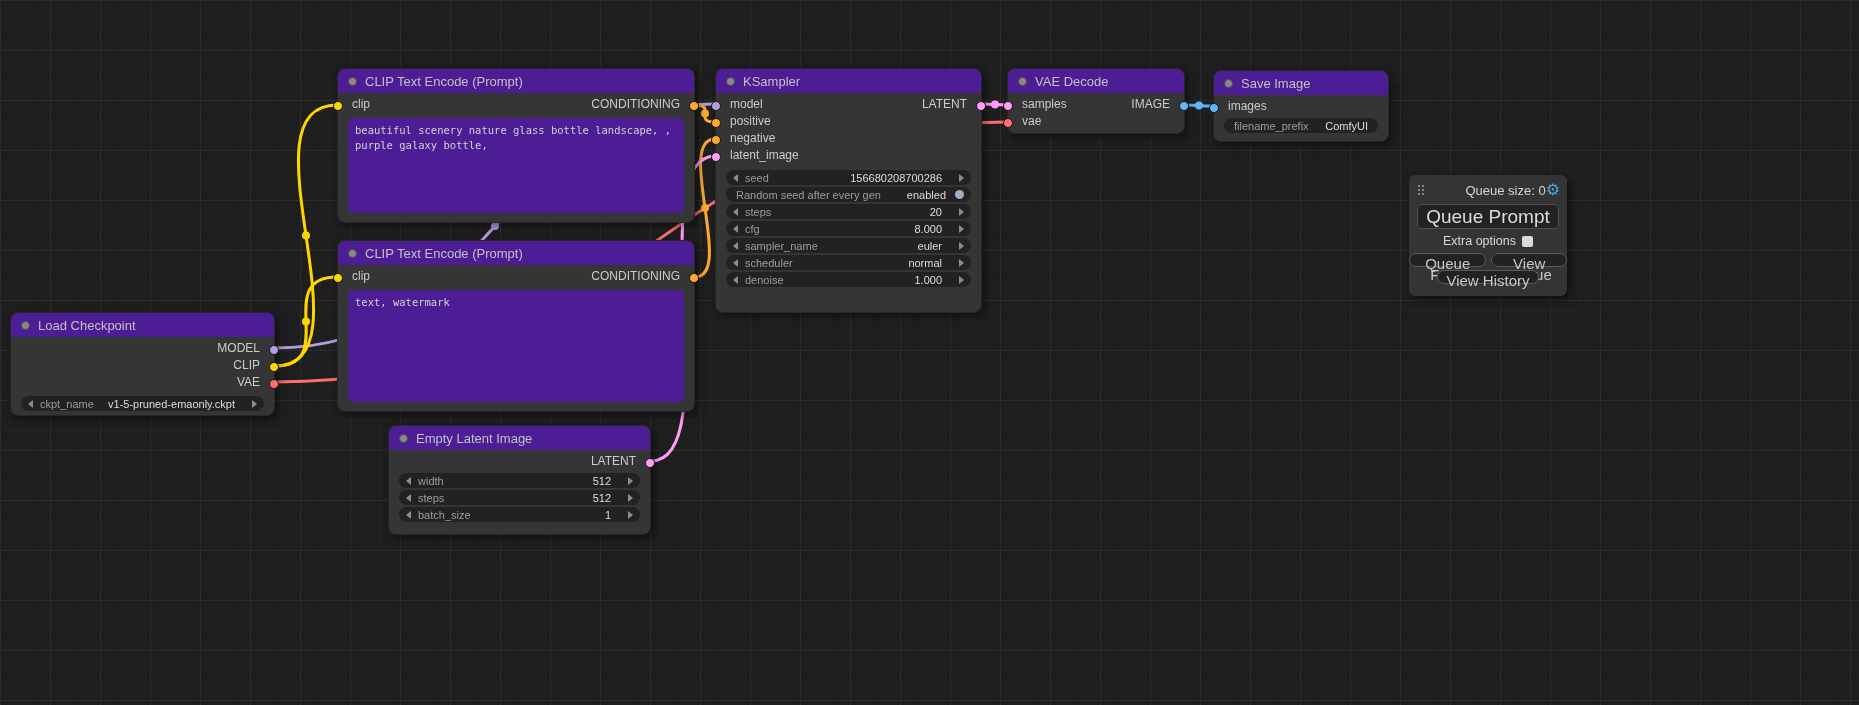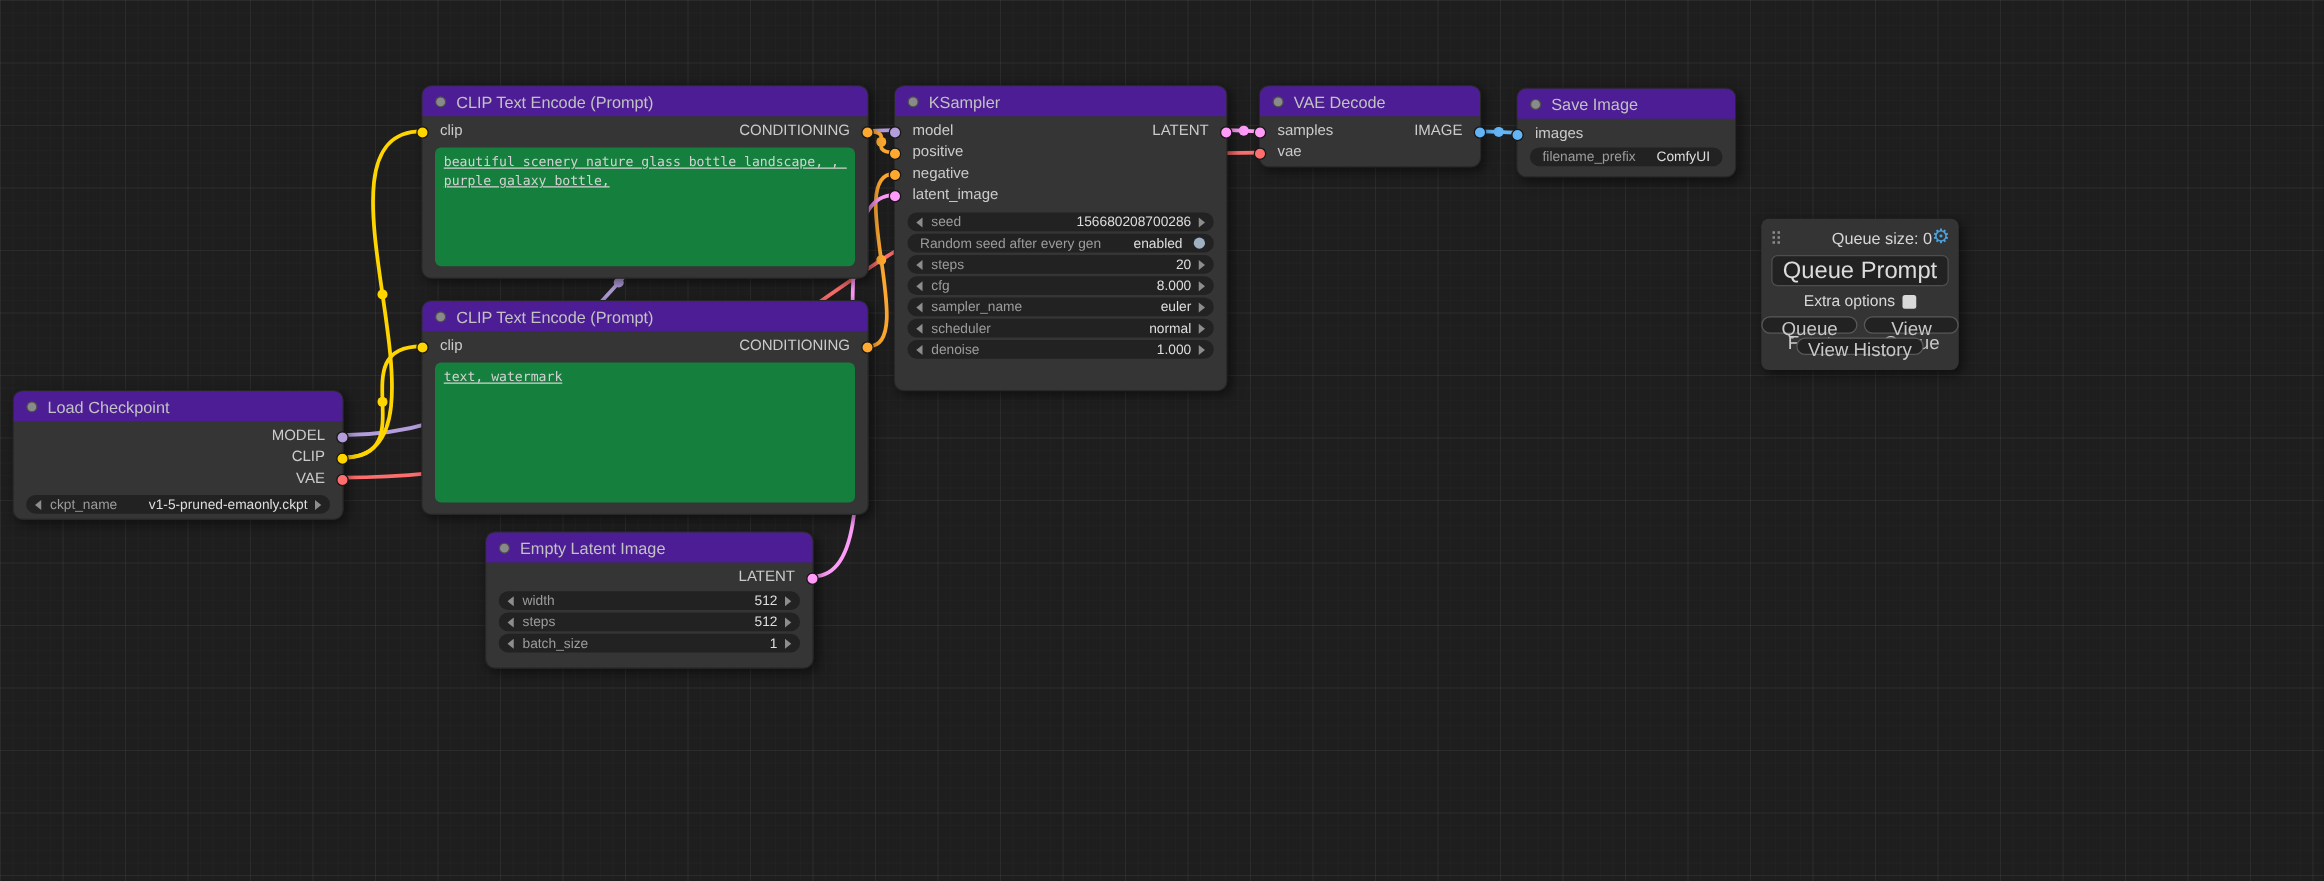--- a/index.html
+++ b/index.html
@@ -36,32 +36,32 @@
   .port-model        { background:#B39DDB; }
   .port-clip         { background:#FFD500; }
   .port-vae          { background:#FF6E6E; }
   .port-conditioning { background:#FFA931; }
   .port-latent       { background:#FF9CF9; }
   .port-image        { background:#64B5F6; }
 
   .widget { display:flex; align-items:center; height:15px; background:#222;
             border-radius:8px; margin:2px 10px; padding:0 7px; font-size:11px; }
   .w-label { color:#9c9c9c; margin-left:7px; white-space:nowrap; }
-  .w-value { margin-left:auto; color:#dedede; margin-right:6px; white-space:nowrap; }
+  .w-value { margin-left:auto; color:#dedede; margin-right:17px; white-space:nowrap; }
   .widget.no-arr .w-label { margin-left:3px; }
   .widget.no-arr .w-value { margin-right:3px; }
   .arr { width:0; height:0; flex:0 0 auto; }
   .arr.left  { border-top:4px solid transparent; border-bottom:4px solid transparent; border-right:5px solid #8d8d8d; }
   .arr.right { border-top:4px solid transparent; border-bottom:4px solid transparent; border-left:5px solid #8d8d8d; }
   .toggle-knob { width:9px; height:9px; border-radius:50%; background:#9fb0c2; margin-left:6px; flex:0 0 auto; }
 
   .node-text { position:absolute; left:10px; right:10px; top:49px; bottom:9px;
-               background:#15803d; border-radius:5px; padding:5px 7px;
+               background:#4c1d95; border-radius:5px; padding:5px 7px;
                font:10.5px/1.45 "DejaVu Sans Mono", monospace; color:#d2d2d2;
-               white-space:pre-wrap; overflow:hidden;text-decoration:underline; }
+               white-space:pre-wrap; overflow:hidden; }
 
   #node-load-checkpoint { left:10px;   top:312px; width:265px; height:104px; }
   #node-clip-pos        { left:337px;  top:68px;  width:358px; height:155px; }
   #node-clip-neg        { left:337px;  top:240px; width:358px; height:172px; }
   #node-empty-latent    { left:388px;  top:425px; width:263px; height:110px; }
   #node-ksampler        { left:715px;  top:68px;  width:267px; height:245px; }
   #node-vae-decode      { left:1007px; top:68px;  width:178px; height:66px;  }
   #node-save-image      { left:1213px; top:70px;  width:176px; height:72px;  }
 
   

